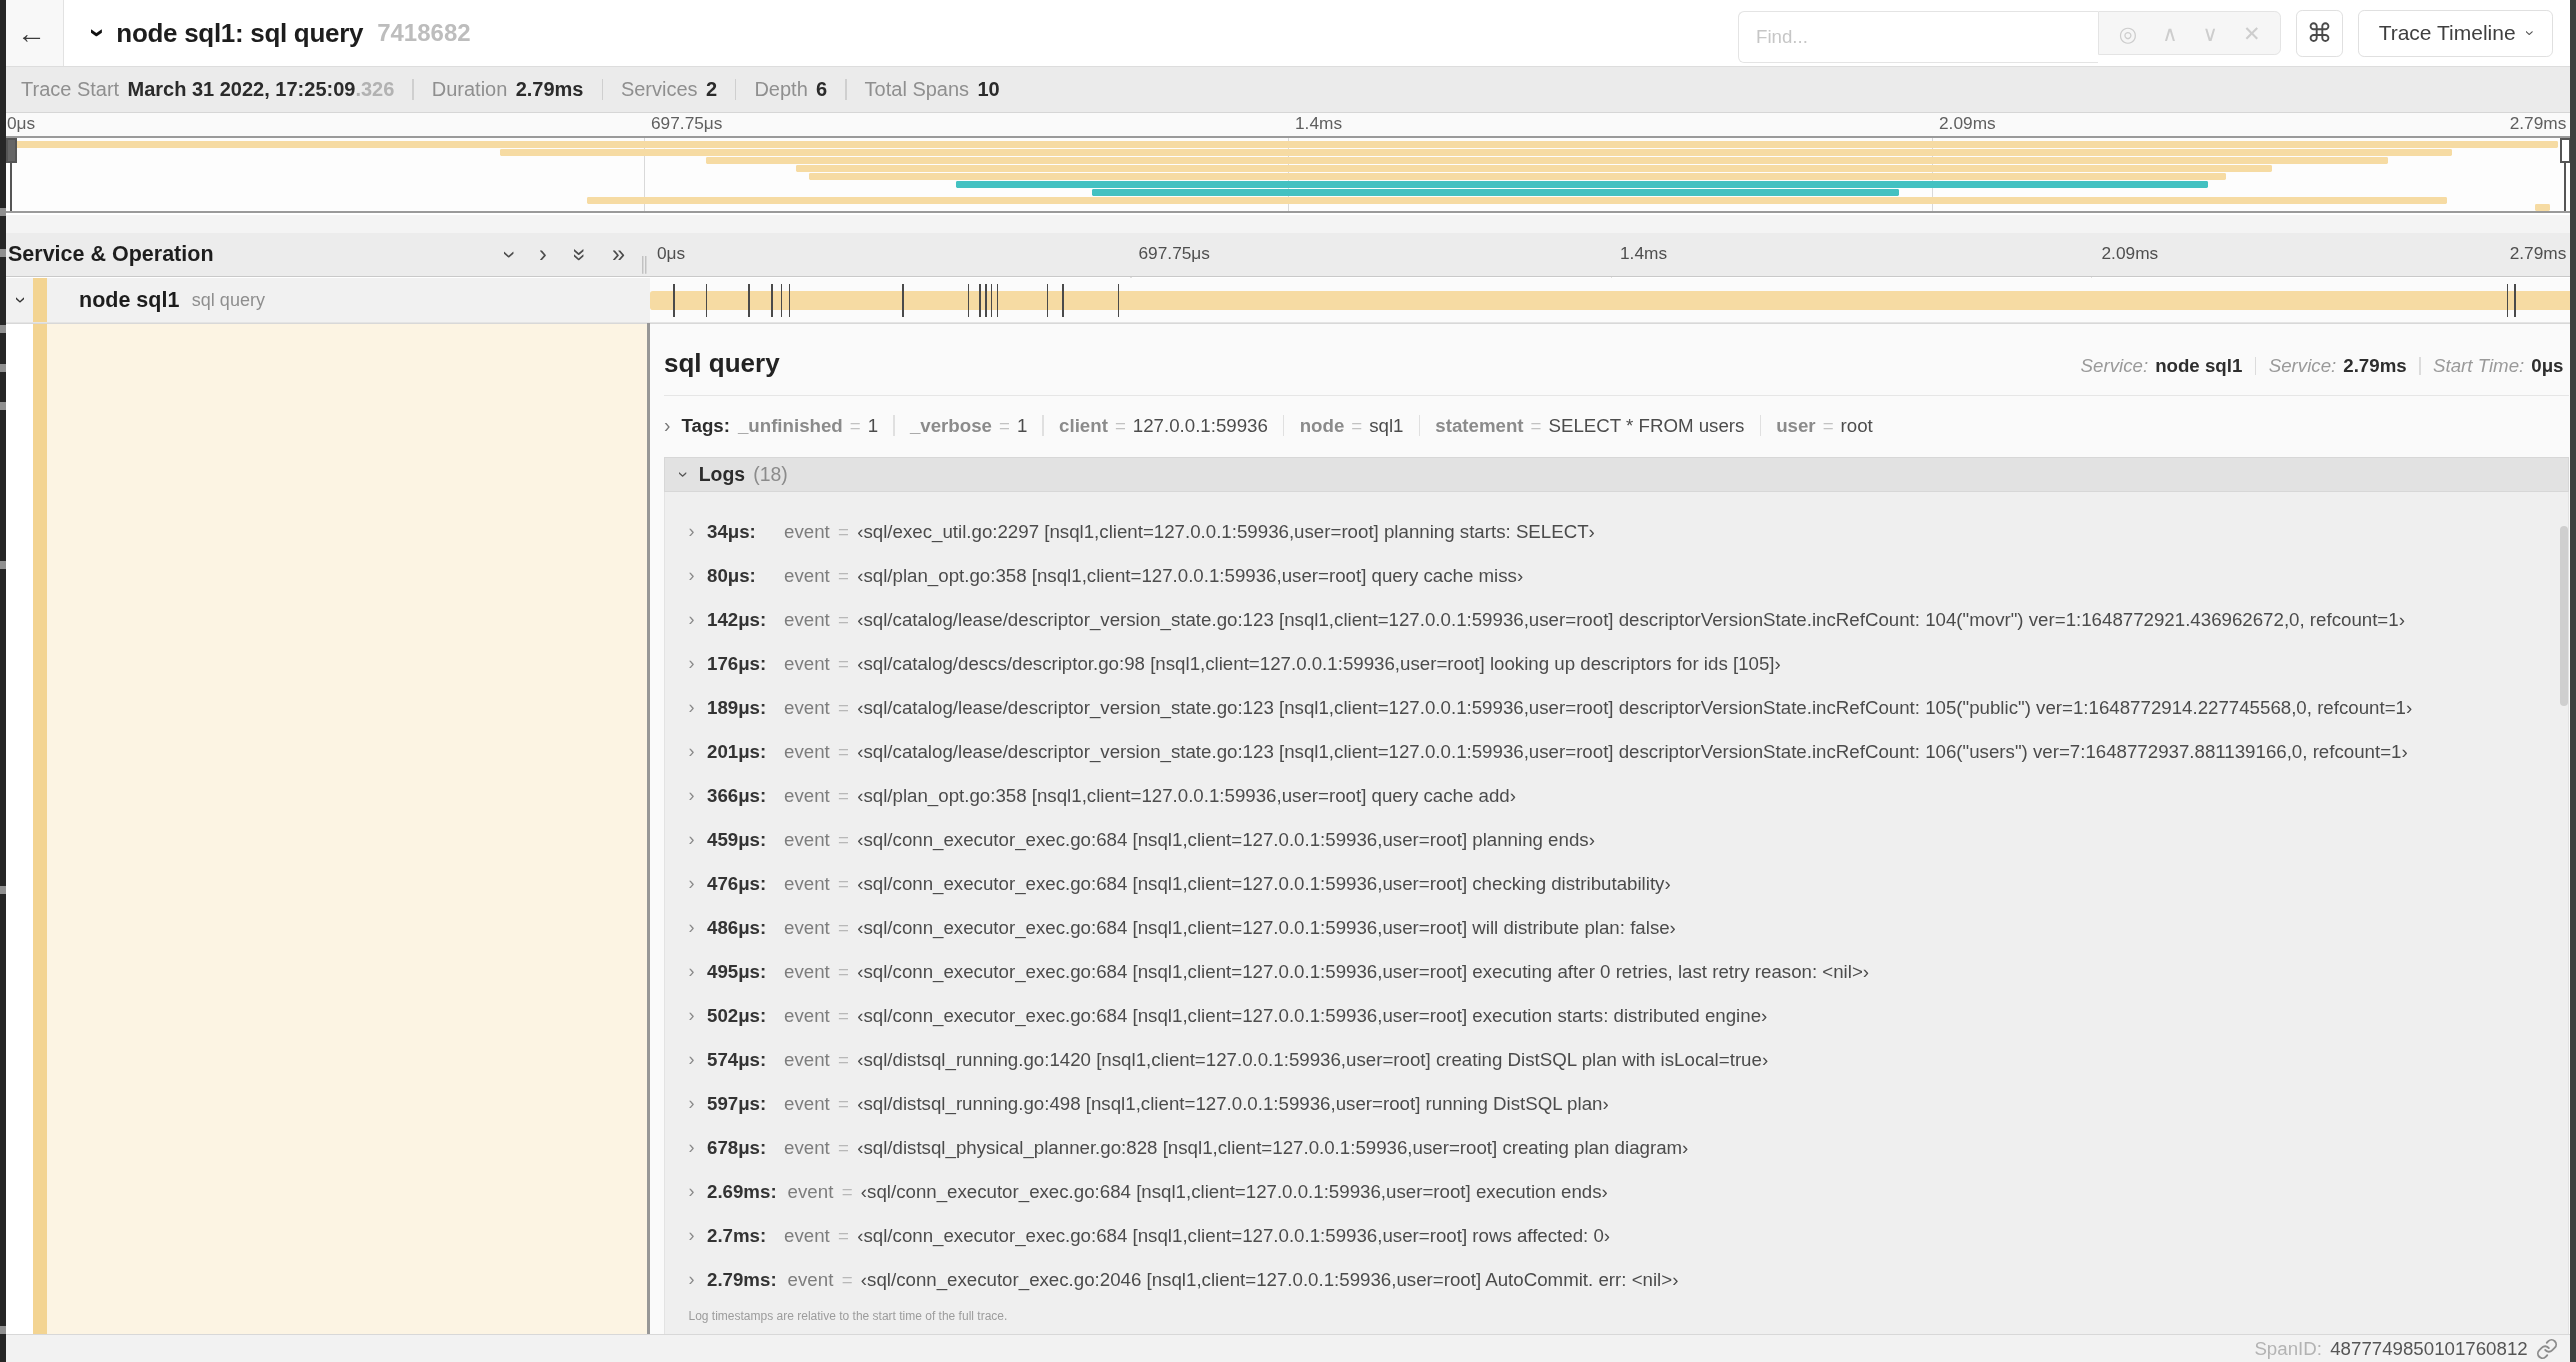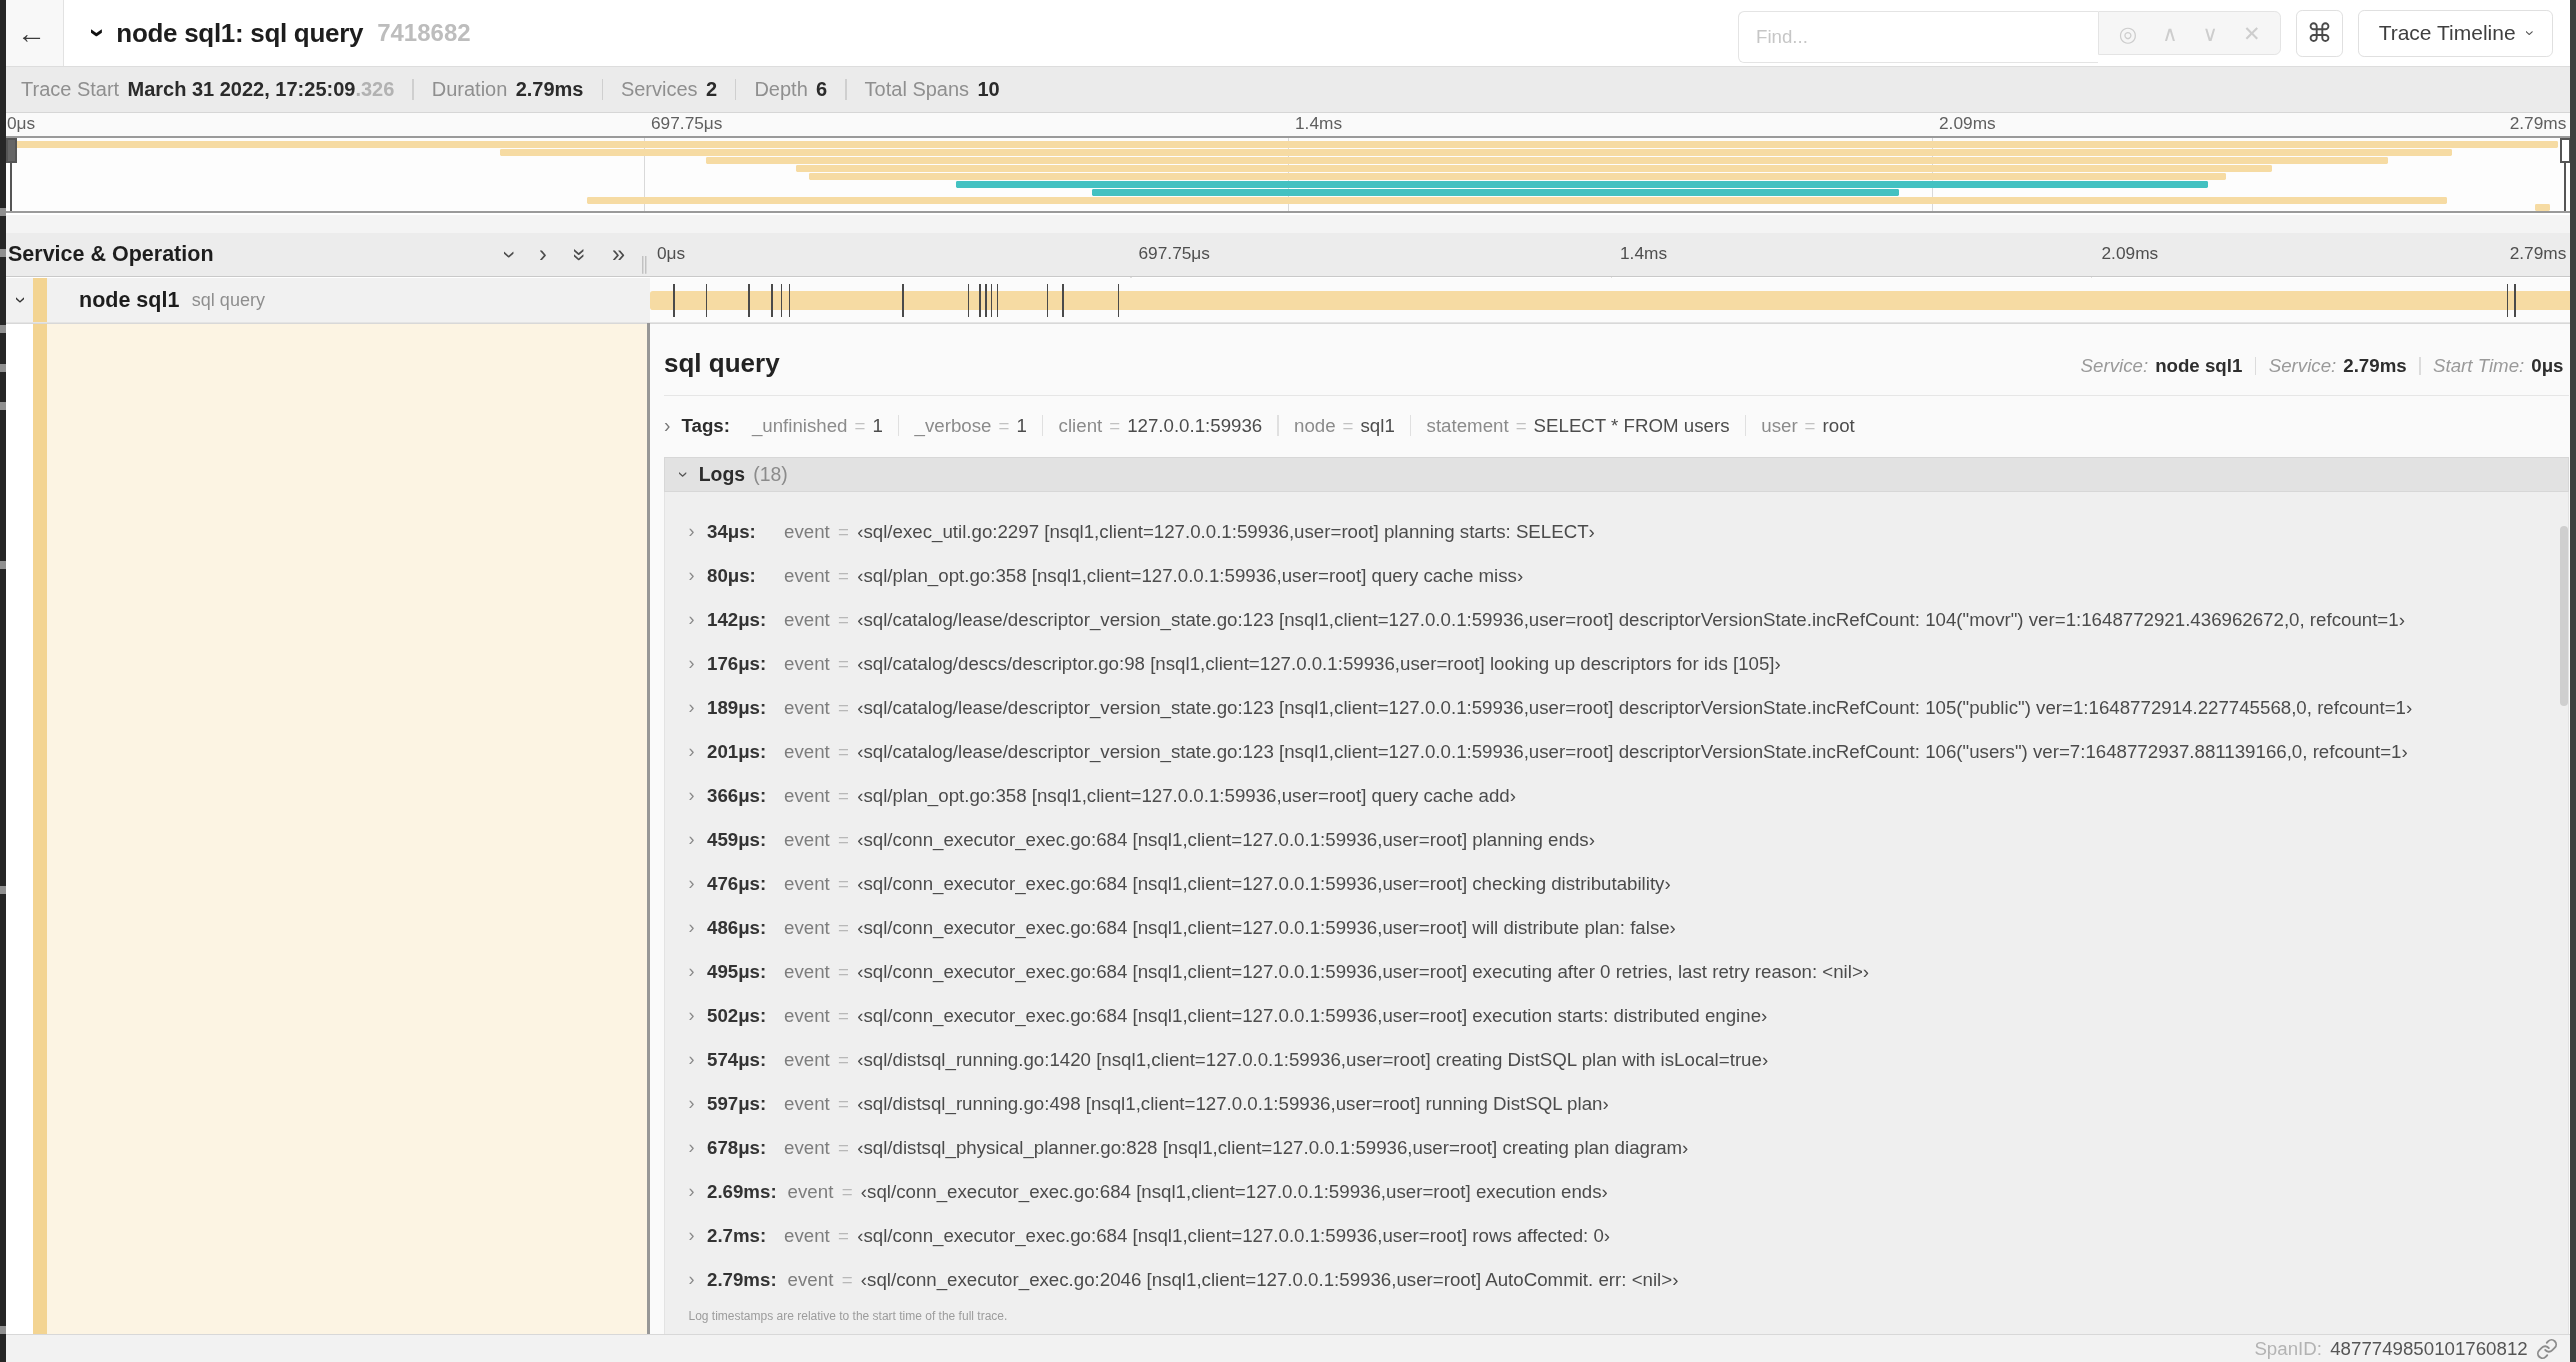--- a/index.html
+++ b/index.html
@@ -98,23 +98,23 @@
   .detail-head { display:flex; align-items:baseline; }
   .detail-title { font-size:26px; font-weight:bold; color:#232323; }
   .detail-meta { margin-left:auto; display:flex; align-items:center; font-size:18.7px; padding-right:5.5px; }
   .meta-label { color:#9a9a9a; margin-right:7px;font-style:italic; }
   .meta-value { color:#2e2e2e; font-weight:bold; }
   .meta-sep { width:1.4px; height:18px; background:#dcdcdc; margin:0 12.5px; }
   .detail-rule { height:1.4px; background:#e6e6e6; margin-top:16.6px; }
 
   .tags-row { display:flex; align-items:center; margin-top:18px; font-size:18.7px; cursor:pointer; }
   .tags-chevron { color:#777; font-size:19.4px; margin-right:11px; }
-  .tags-label { font-weight:bold; color:#2c2c2c; margin-right:22px; }
+  .tags-label { font-weight:bold; color:#2c2c2c; margin-right:8px; }
   .tag-item { display:flex; align-items:center; }
-  .tag-key { color:#8b8b8b; }
+  .tag-key { color:#8b8b8b;font-weight:bold; }
   .tag-eq { color:#c2c2c2; margin:0 7px; }
   .tag-value { color:#4c4c4c; }
   .tag-sep { width:1.4px; height:21px; background:#e0e0e0; margin:0 15.2px; }
 
   .logs-block { margin-top:19.4px; }
   .logs-head { height:35px; background:#e2e2e2; border:0.7px solid #d7d7d7; display:flex; align-items:center;
     padding-left:15.2px; cursor:pointer; }
   .logs-chevron { color:#555; font-size:18px; margin-right:12.5px; }
   .logs-label { font-size:19.4px; font-weight:bold; color:#2c2c2c; margin-right:8.3px; }
   .logs-count { font-size:19.4px; color:#8b8b8b; }

